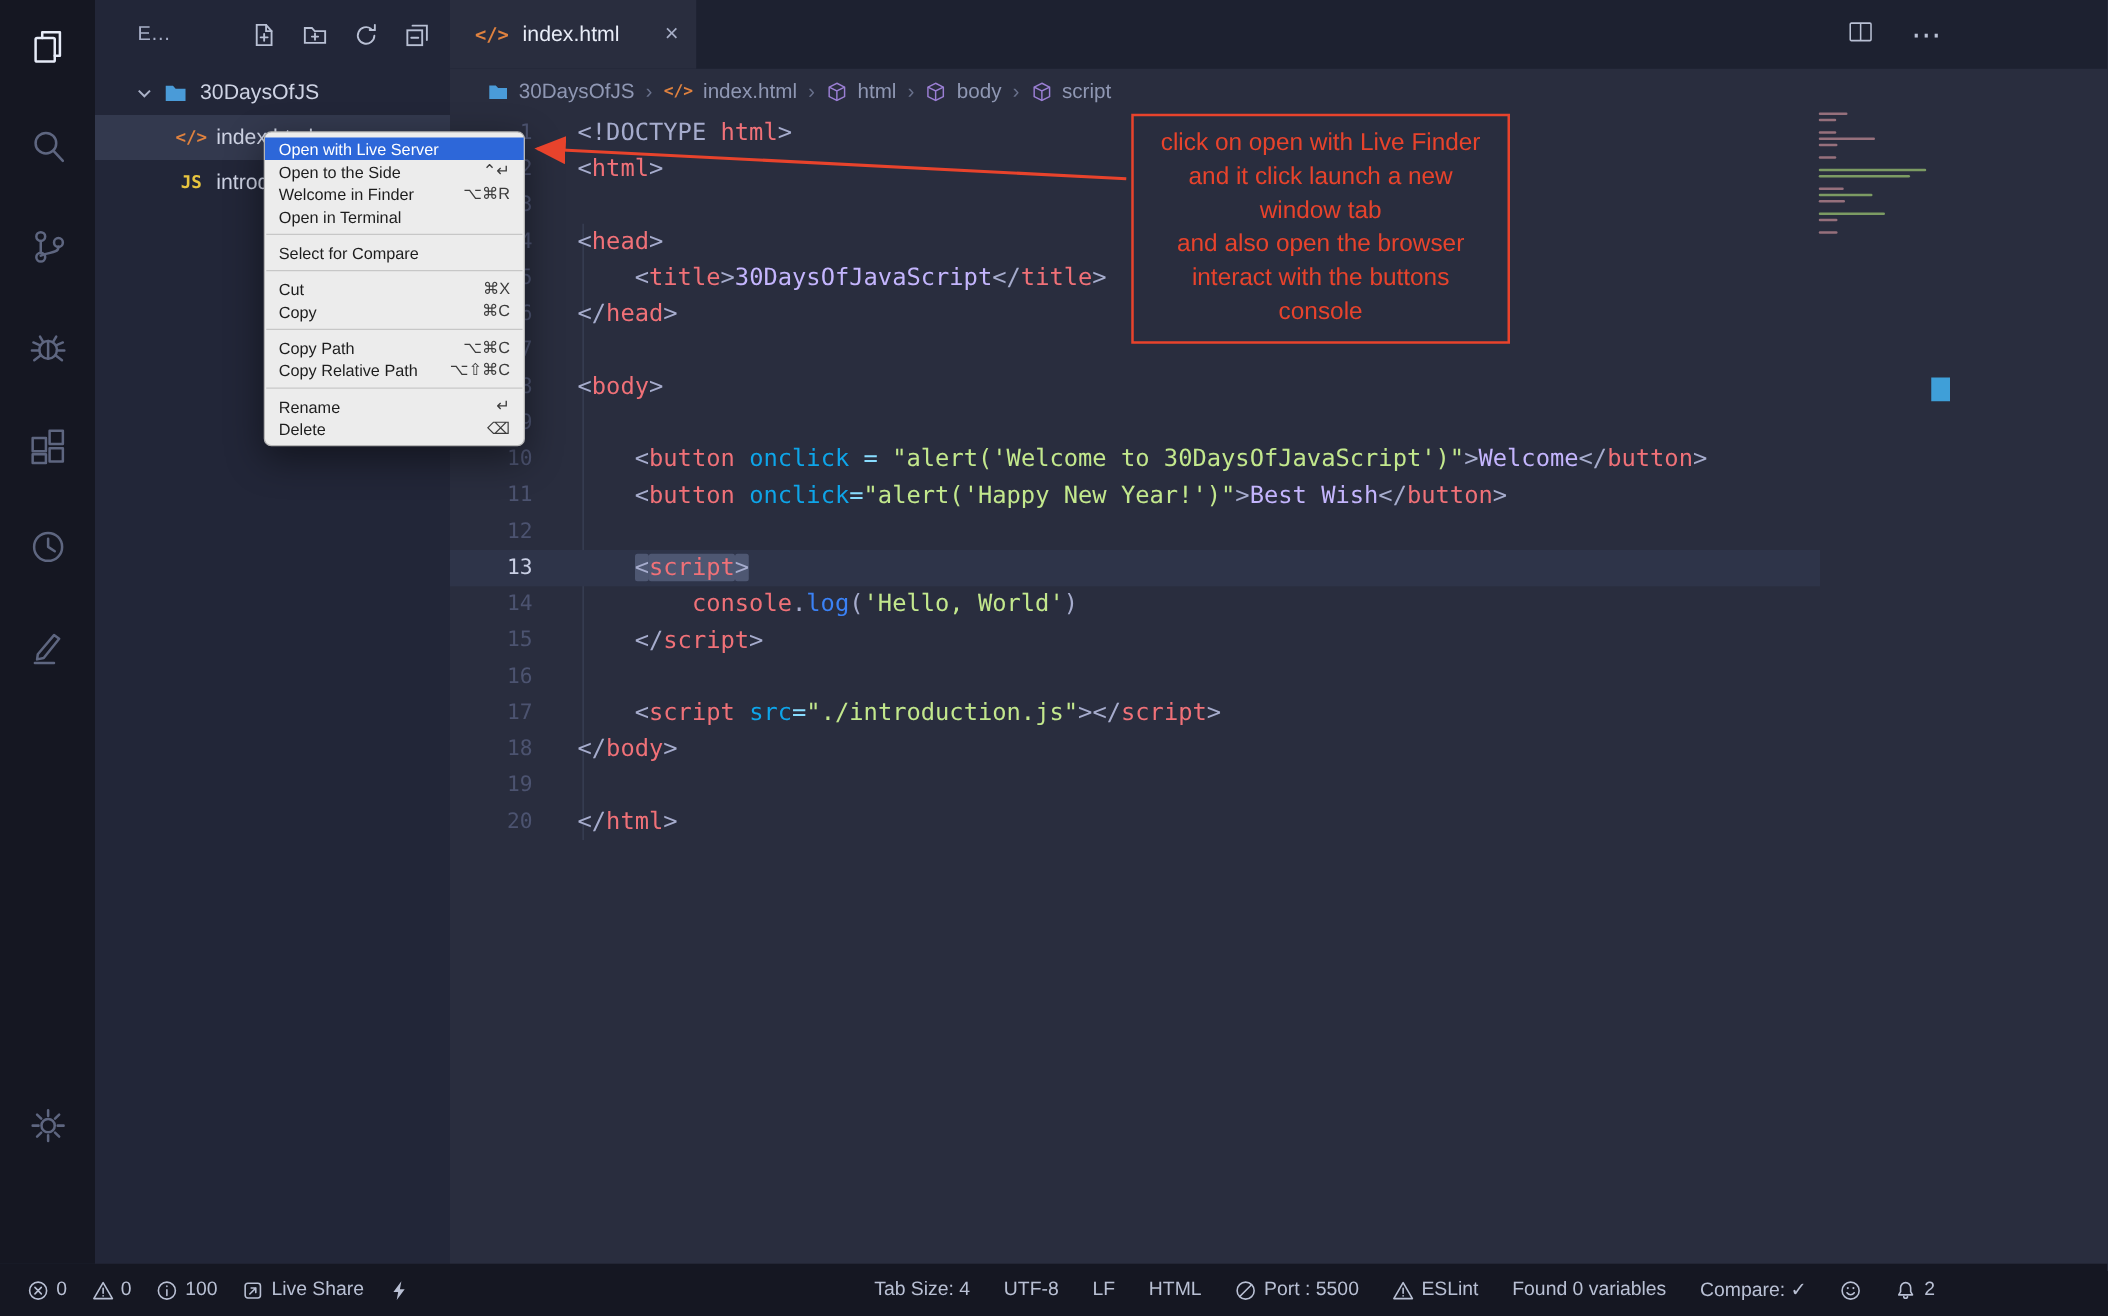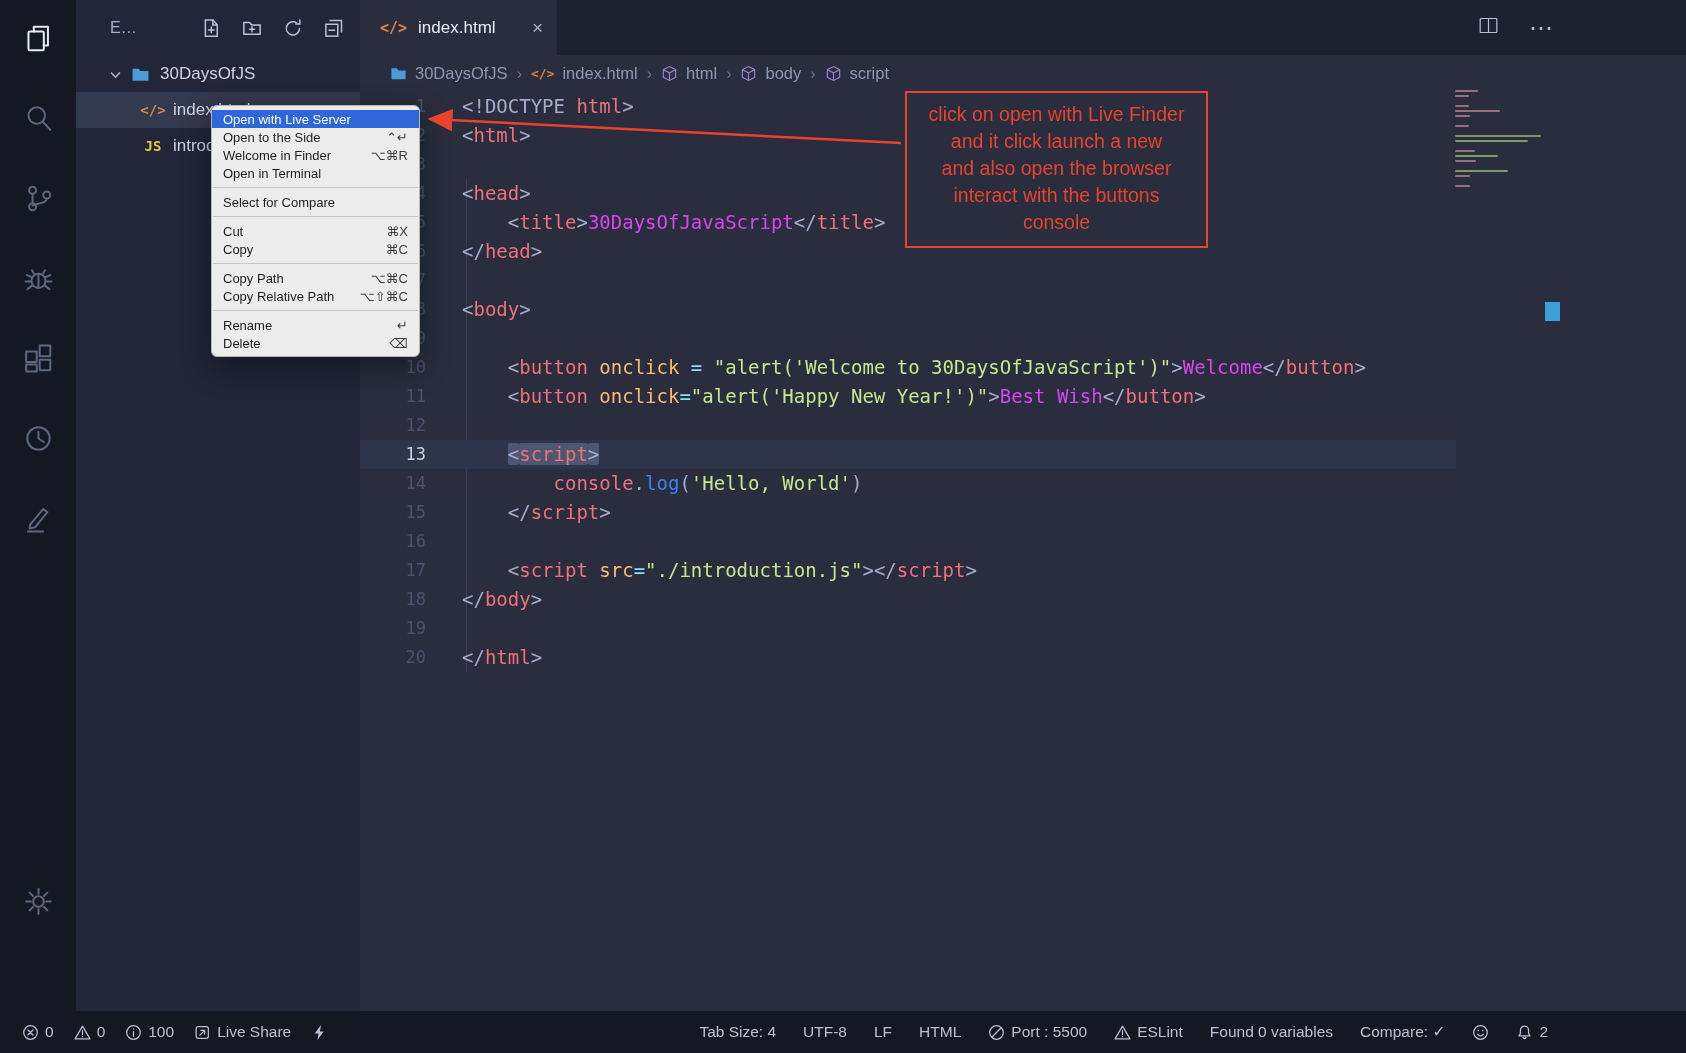--- a/index.html
+++ b/index.html
@@ -46,23 +46,23 @@
   .bc-ico svg{width:17px;height:17px}
   .bc-code{font-family:"DejaVu Sans Mono",monospace;font-weight:bold;font-size:13px;color:#e0823f}
 
   #code{position:absolute;top:92px;left:0;right:0;font-family:"DejaVu Sans Mono",monospace;font-size:19px;line-height:29px;white-space:pre}
   .cl{display:flex;height:29px}
   .cl.current{background:linear-gradient(to right,#2e3449 0,#2e3449 1096px,rgba(0,0,0,0) 1096px)}
   .cl .ln{width:66px;text-align:right;color:#4c5370;font-size:17px;line-height:29px;flex:none;user-select:none}
   .cl.current .ln{color:#c9cfe4}
   .cl .ct{margin-left:36px}
   .tk-p{color:#a6accd}
-  .tk-w{color:#d946ef}
+  .tk-w{color:#c4b5fd}
   .tk-t{color:#f07178}
-  .tk-a{color:#fdba74}
+  .tk-a{color:#0ea5e9}
   .tk-o{color:#89ddff}
   .tk-s{color:#c3e88d}
   .tk-u{color:#c3e88d;text-underline-offset:3px}
   .tk-f{color:#3b82f6}
   .tk-c{color:#f07178}
   .sel{background:rgba(128,140,178,.4);border-radius:2px}
   #indent-guide{position:absolute;left:106px;top:179px;width:1px;height:493px;background:#3a4157}
 
   #minimap{position:absolute;left:1095px;top:90px;width:92px;cursor:pointer}
   .mm-row{height:2px;margin-bottom:3px;border-radius:1px}
@@ -445,20 +445,21 @@
       </div>
       <div class="cm-item">
         <span>Delete</span>
         <span class="cm-sc">⌫</span>
       </div>
     </div>
 
   <div id="annotation">
       <div>click on open with Live Finder</div>
       <div>and it click launch a new</div>
+      <div>window tab</div>
       <div>and also open the browser</div>
       <div>interact with the buttons</div>
       <div>console</div>
     </div>
 
   <svg id="arrow">
     <defs>
       <marker id="ah" markerWidth="10" markerHeight="9" refX="9" refY="4.5" orient="auto">
         <path d="M0 0 L10 4.5 L0 9 z" fill="#e8432c"></path>
       </marker>

